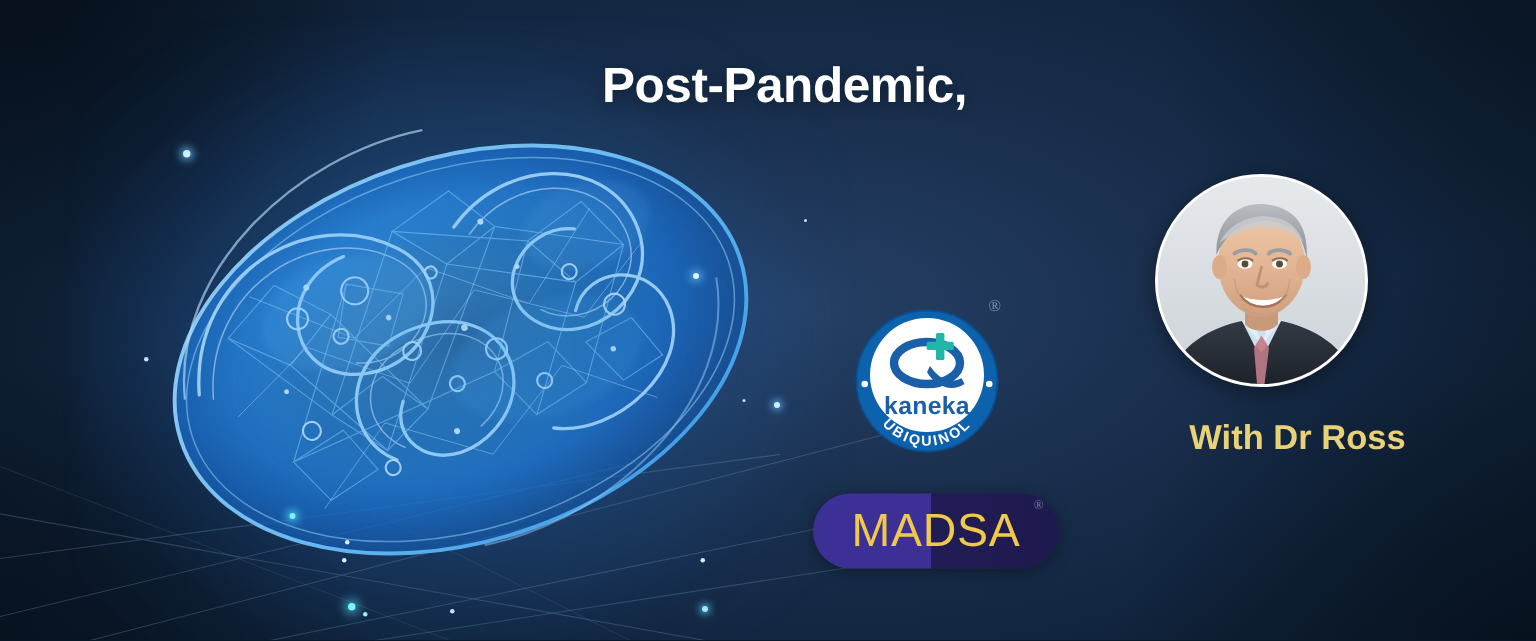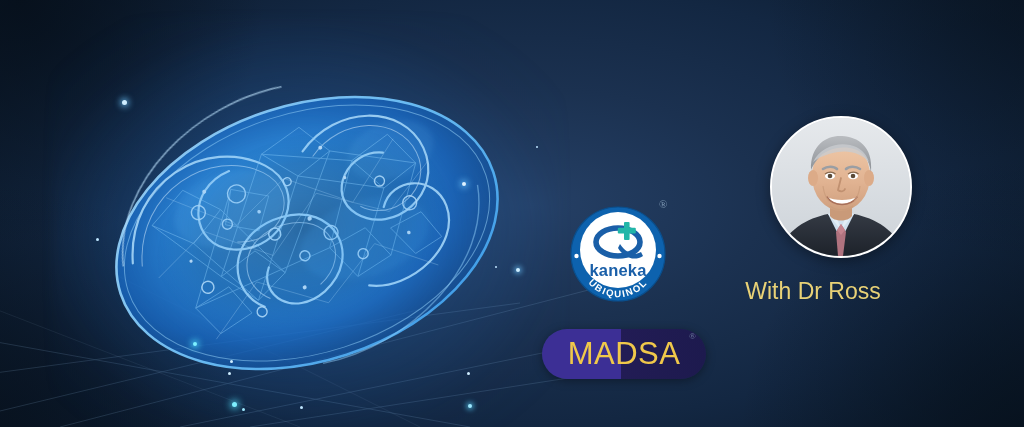--- a/index.html
+++ b/index.html
@@ -130,28 +130,28 @@
     height: 138px;
     border-radius: 50%;
     overflow: hidden;
     border: 2px solid #ffffff;
     box-shadow: 0 3px 14px rgba(0,0,0,0.40);
     background: #d9dee3;
   }
   
   .presenter {
     position: absolute;
-    left: 702px;
+    left: 754px;
     top: 276px;
     width: 222px;
     text-align: center;
     color: #e9d276;
     font-size: 23px;
     line-height: 1.38;
-    font-weight: 400;
+    font-weight: 700;
   }
   .presenter .l { display: block; white-space: nowrap; }
   .particle { position: absolute; border-radius: 50%; }
 </style>
 </head>
 <body>
 
 <div id="banner">
 
   <div class="bg-base"></div>
@@ -286,20 +286,21 @@
   <div class="particle" style="left:230px;top:360px;width:3px;height:3px;background:#cfeeff;"></div>
   <div class="particle" style="left:228px;top:372px;width:3px;height:3px;background:#cfeeff;"></div>
   <div class="particle" style="left:242px;top:408px;width:3px;height:3px;background:#9fe9ff;"></div>
   <div class="particle" style="left:468px;top:404px;width:4px;height:4px;background:#9fe9ff;box-shadow:0 0 5px 2px rgba(90,215,255,.6);"></div>
   <div class="particle" style="left:467px;top:372px;width:3px;height:3px;background:#cfeeff;"></div>
   <div class="particle" style="left:300px;top:406px;width:3px;height:3px;background:#bfe6ff;"></div>
   <div class="particle" style="left:96px;top:238px;width:3px;height:3px;background:#bfe6ff;"></div>
   <div class="particle" style="left:536px;top:146px;width:2px;height:2px;background:#bfe6ff;"></div>
 
   <div class="title">
+    <span class="l">Post-Pandemic,</span>
   </div>
 
   <div class="kaneka">
     <svg viewBox="0 0 104 104" width="104" height="104">
       <defs>
         <path id="arcPath" d="M 17 72 A 38 38 0 0 0 87 72"></path>
         <clipPath id="circClip">
             <circle cx="52" cy="52" r="47"></circle>
           </clipPath>
       </defs>

